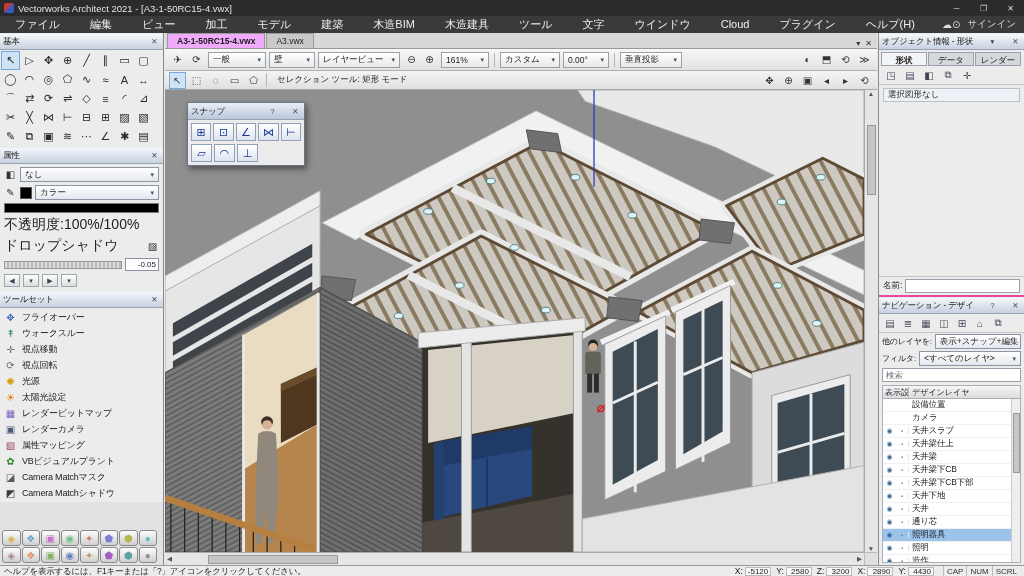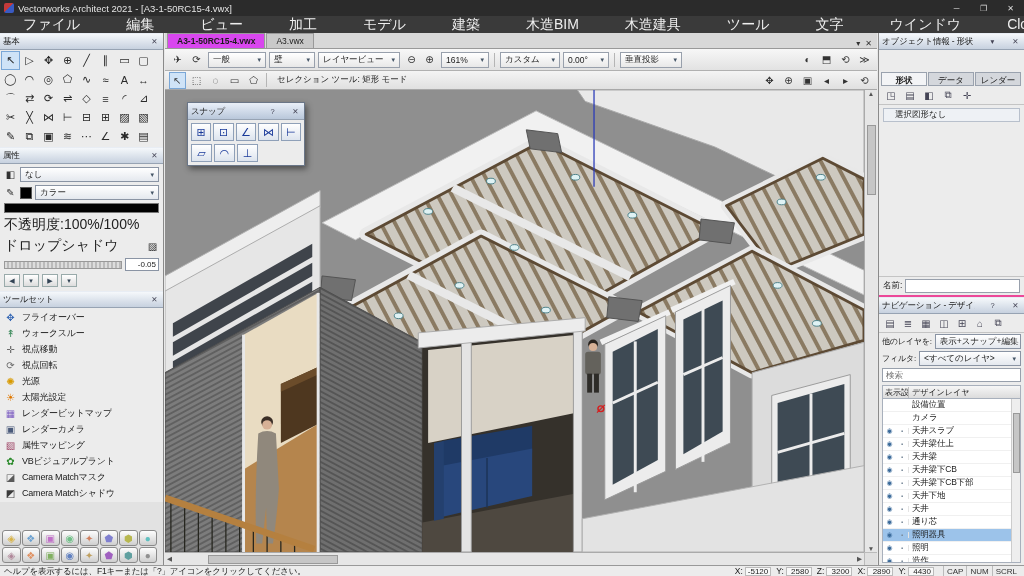--- a/index.html
+++ b/index.html
@@ -9,21 +9,21 @@
 
 
 .titlebar{position:absolute;left:0;top:0;right:0;height:16px;background:#2b2b2b;color:#e4e4e4;
   display:flex;align-items:center;gap:4px;padding-left:4px;font-size:9.5px;}
 .vw-logo{width:10px;height:10px;background:linear-gradient(135deg,#c23a3a 50%,#3a5ac2 50%);border-radius:2px;flex:none;}
 .win-btns{margin-left:auto;display:flex;height:100%;}
 .win-btn{width:27px;display:flex;align-items:center;justify-content:center;font-size:8px;color:#ddd;}
 
 
 .menubar{position:absolute;top:16px;left:0;right:0;height:17px;background:#3a3a3a;display:flex;align-items:center;color:#eee;}
-.mitem{padding:0 23px;font-size:14px;line-height:17px;white-space:nowrap;}
+.mitem{padding:0 15px;font-size:11px;line-height:17px;white-space:nowrap;}
 .menu-right{margin-left:auto;display:flex;align-items:center;gap:7px;padding-right:8px;font-size:9.5px;color:#ddd;}
 .menu-right .icon{font-size:10px;}
 
 
 .ptitle{height:17px;display:flex;align-items:center;background:linear-gradient(#f5f8fb,#c7d1df);
   border-bottom:1px solid #97a3b3;border-top:1px solid #e8edf4;padding:0 3px;font-size:8.5px;gap:12px;}
 .ptitle .t{flex:1;overflow:hidden;white-space:nowrap;letter-spacing:-.2px;}
 .pbtn{width:11px;height:11px;display:flex;align-items:center;justify-content:center;font-size:7.5px;color:#445;flex:none;}
 
 
@@ -47,21 +47,21 @@
 .tsrow{display:flex;align-items:center;height:16px;padding:0 4px;gap:5px;}
 .tsico{width:13px;text-align:center;font-size:10px;flex:none;}
 .tslbl{font-size:9px;white-space:nowrap;overflow:hidden;letter-spacing:-.2px;}
 #dock-grid{position:absolute;left:2px;right:2px;bottom:2px;display:flex;flex-wrap:wrap;gap:1px;}
 .dock-ic{width:18.5px;height:16px;border-radius:3px;border:1px solid #8a8a8a;display:inline-flex;align-items:center;justify-content:center;font-size:10px;background:linear-gradient(#fdfdfd,#cfcfcf);}
 
 
 .center{position:absolute;left:165px;right:147px;top:33px;bottom:11px;display:flex;flex-direction:column;}
 .doc-tabs{height:16px;background:#d8d8d8;display:flex;align-items:flex-end;border-bottom:1px solid #999;padding-left:2px;}
 .dtab{height:15px;padding:0 9px;font-size:8.5px;display:flex;align-items:center;border:1px solid #999;border-bottom:none;background:#c9c9c9;margin-right:1px;white-space:nowrap;}
-.dtab.act{background:#d946ef;font-weight:bold;}
+.dtab.act{background:#f0abfc;font-weight:bold;}
 .tabs-right{margin-left:auto;display:flex;gap:5px;padding:0 5px;align-items:center;font-size:8px;color:#333;}
 .toolbar1{height:22px;background:linear-gradient(#f7f7f7,#e2e2e2);border-bottom:1px solid #b0b0b0;
   display:flex;align-items:center;gap:3px;padding:0 4px;overflow:hidden;}
 .tbtn{min-width:17px;height:17px;display:inline-flex;align-items:center;justify-content:center;font-size:10px;color:#333;border:1px solid transparent;}
 .tbtn.sel{background:#cfe3f7;border:1px solid #7aa7d7;}
 .tdd{height:16px;border:1px solid #98a0ac;background:linear-gradient(#fff,#e8e8e8);display:inline-flex;align-items:center;
   padding:0 4px;font-size:8.5px;white-space:nowrap;overflow:hidden;flex:none;}
 .tdd::after{content:"▾";margin-left:auto;font-size:7px;color:#456;padding-left:3px;}
 .vsep{width:1px;height:14px;background:#b5b5b5;margin:0 2px;flex:none;}
 .toolbar2{height:19px;background:linear-gradient(#f4f4f4,#e0e0e0);border-bottom:1px solid #a8a8a8;
@@ -82,26 +82,26 @@
 .snap{position:absolute;left:22px;top:12px;width:118px;background:#ececec;border:1px solid #6a7688;box-shadow:2px 3px 6px rgba(0,0,0,.45);}
 .snap .ptitle{background:linear-gradient(#e6edf7,#b9c7da);}
 #snap-body{padding:3px;display:flex;flex-direction:column;gap:3px;}
 .snaprow{display:flex;gap:2px;}
 .sbtn{width:21px;height:18px;border:1px solid #8fa0b8;background:linear-gradient(#ffffff,#dde4ee);
   display:inline-flex;align-items:center;justify-content:center;font-size:11px;color:#1a3a9a;}
 
 
 .right-panel{position:absolute;right:0;top:33px;width:146px;bottom:11px;background:#e2e2e2;border-left:1px solid #8a8a8a;overflow:hidden;}
 .pal-oi{height:264px;display:flex;flex-direction:column;border-bottom:2px solid #ec4899;background:#ececec;}
-.otabs{display:flex;padding:2px 2px 0;margin-top:20px;}
+.otabs{display:flex;padding:2px 2px 0;}
 .otab{flex:1;text-align:center;height:14px;line-height:14px;border:1px solid #9aa2ae;background:#d4d7dc;font-size:8.5px;margin-right:1px;}
 .otab.act{background:#f3f4f6;font-weight:bold;}
 #oi-icons{display:flex;gap:3px;padding:2px 4px;border-bottom:1px solid #c4c4c4;}
 .pico{width:16px;height:14px;display:flex;align-items:center;justify-content:center;font-size:10px;color:#445;}
-.oi-empty{margin:3px 4px;height:14px;background:#eef1f5;border:1px solid #b8c0cc;font-size:8.5px;display:flex;align-items:center;padding:0 11px;}
+.oi-empty{margin:3px 4px;height:14px;background:#eef1f5;border:1px solid #b8c0cc;font-size:8.5px;display:flex;align-items:center;padding:0 4px;}
 .oi-body{flex:1;}
 .oi-name{display:flex;align-items:center;gap:3px;padding:2px 4px;border-top:1px solid #c4c4c4;font-size:8.5px;}
 .oi-name input,.search-row input{flex:1;height:14px;border:1px solid #98a0ac;font-size:8.5px;padding:0 3px;background:#fff;min-width:0;}
 .pal-nav{position:absolute;left:0;right:0;top:264px;bottom:0;display:flex;flex-direction:column;background:#ececec;overflow:hidden;}
 #nav-icons{display:flex;gap:2px;padding:2px 3px;border-bottom:1px solid #c4c4c4;}
 .nav-row{display:flex;align-items:center;gap:3px;padding:1px 3px;font-size:8px;}
 .nav-row .lab{flex:none;letter-spacing:-.2px;}
 .search-row{display:flex;padding:1px 3px;}
 .ltable{flex:1;margin:2px 3px 2px;border:1px solid #a8b0bc;background:#fff;position:relative;overflow:hidden;}
 .lhead{display:flex;height:13px;background:linear-gradient(#f6f6f6,#dcdcdc);border-bottom:1px solid #a8b0bc;font-size:8px;align-items:center;}

